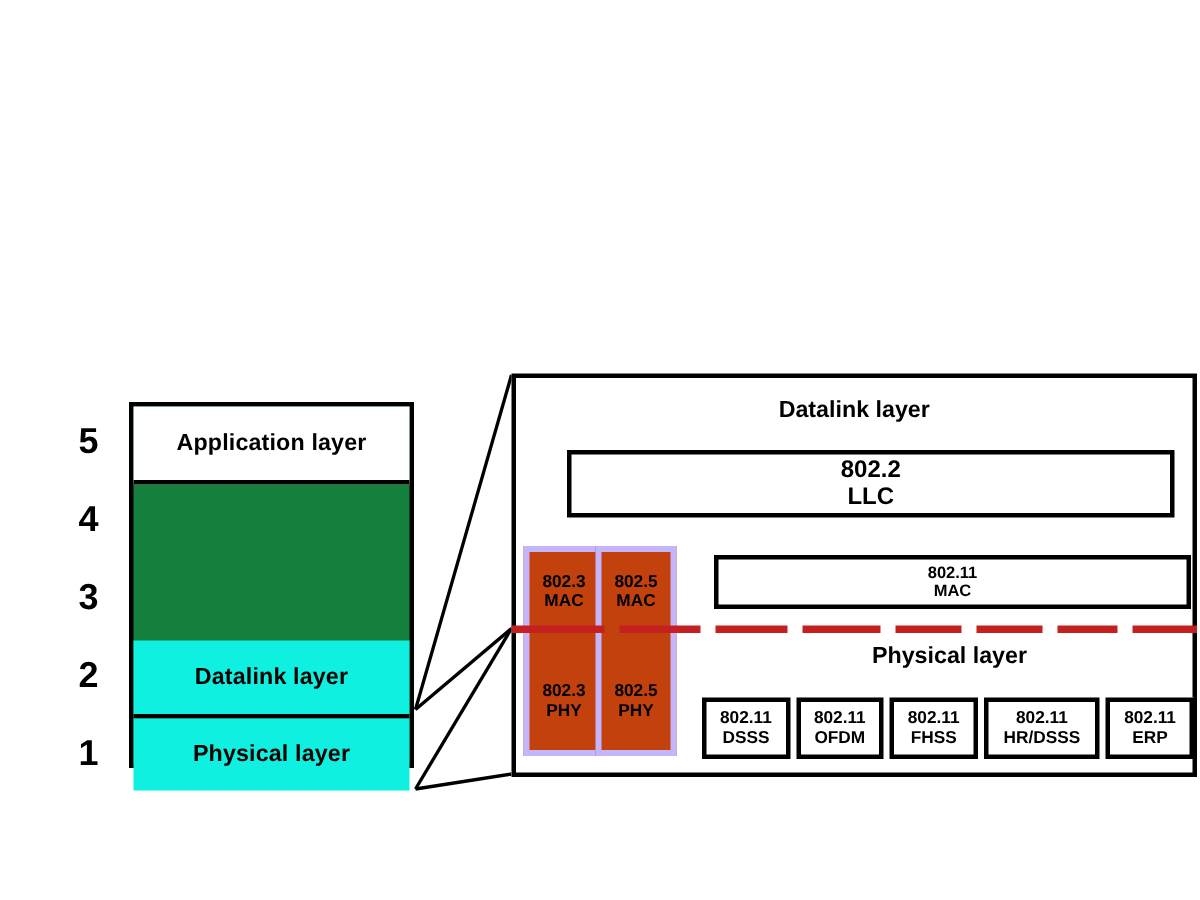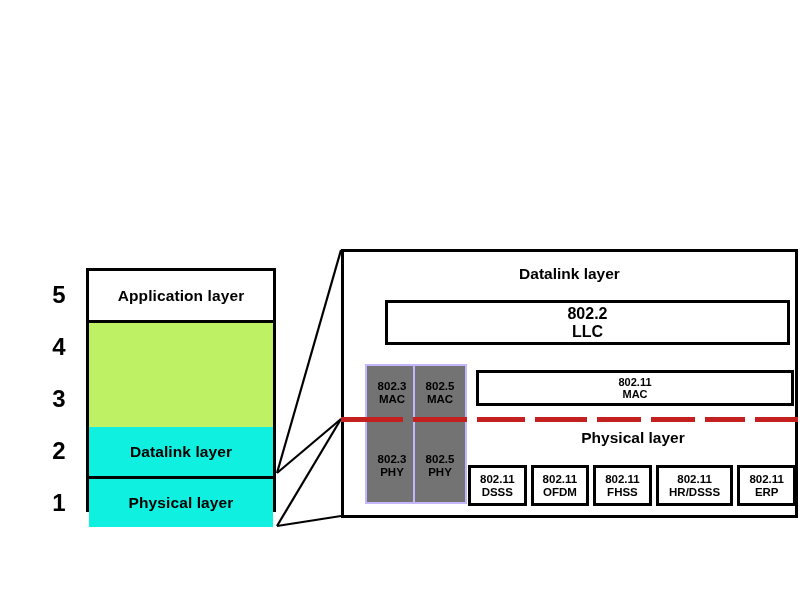--- a/index.html
+++ b/index.html
@@ -34,21 +34,21 @@
 
   
   .osi-stack {
     position: absolute;
     left: 86px;
     top: 268px;
     width: 190px;
     height: 244px;
     border: 3px solid #000;
     box-sizing: border-box;
-    background: #bef264;
+    background: #15803d;
   }
   .osi-row {
     position: absolute;
     left: 0;
     width: 100%;
     height: 52px;
     box-sizing: border-box;
     display: flex;
     align-items: center;
     justify-content: center;
@@ -87,45 +87,44 @@
     left: 0;
     top: 13px;
     width: 100%;
     text-align: center;
     font-size: 15.5px;
     font-weight: bold;
   }
 
   .llc-box {
     position: absolute;
-    left: 41px;
+    left: 34px;
     top: 48px;
     width: 405px;
     height: 45px;
     border: 3px solid #000;
     box-sizing: border-box;
     display: flex;
     flex-direction: column;
     align-items: center;
     justify-content: center;
     line-height: 1.08;
     font-size: 16px;
     font-weight: bold;
     background: #fff;
   }
 
   .col-box {
     position: absolute;
     top: 112px;
     width: 54px;
     height: 140px;
-    border: 2px solid #c4b5fd;
-    box-sizing: border-box;
-    background: #737373;
-    margin-left: 16px;
+    border: 4px solid #c4b5fd;
+    box-sizing: border-box;
+    background: #c2410c;
   }
   .col-box.c1 { left: 5px; }
   .col-box.c2 { left: 53px; }
 
   .col-cell {
     position: absolute;
     left: 0;
     width: 100%;
     display: flex;
     flex-direction: column;

